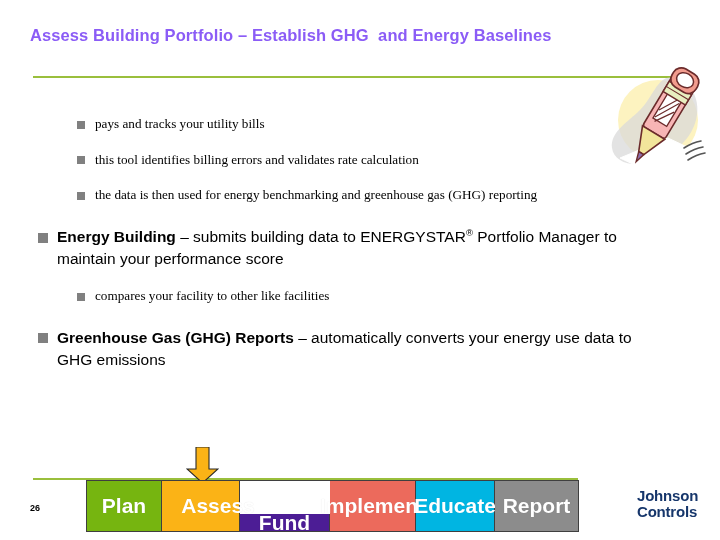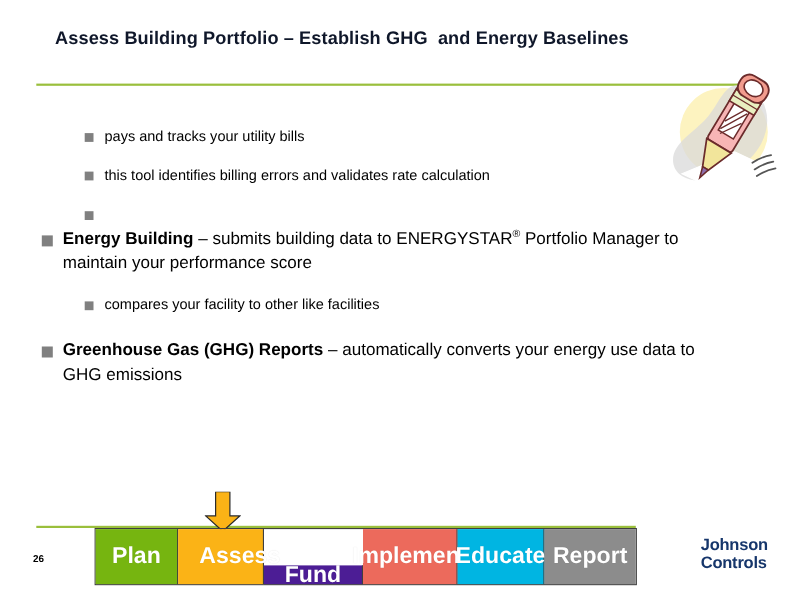--- a/index.html
+++ b/index.html
@@ -23,24 +23,23 @@
   }
 
   
   .title {
     position: absolute;
     left: 30px;
     top: 26px;
     width: 655px;
     font-size: 16.5px;
     font-weight: bold;
-    color: #0f172a;
+    color: #8b5cf6;
     letter-spacing: 0.1px;
     white-space: pre;
-    margin-left: 20px;
   }
 
   
   .title-rule {
     position: absolute;
     left: 33px;
     top: 76px;
     width: 648px;
     height: 2px;
     background: #9ABF3C;
@@ -93,20 +92,21 @@
   }
   .lvl1 .lead {
     font-weight: bold;
   }
 
   
   .lvl2 {
     padding-left: 65px;
     font-size: 13.2px;
     line-height: 1.42;
+    font-family: Liberation Serif, serif;
   }
   .lvl2 > .marker {
     left: 47px;
     width: 8px;
     height: 8px;
     top: 0.42em;
   }
 
   .sup {
     font-size: 0.62em;
@@ -258,21 +258,21 @@
 
     <div class="sp-md"></div>
 
     <div class="bullet lvl2">
       <span class="marker" style="background: rgb(128, 128, 128);"></span><span>this tool identifies billing errors and validates rate calculation</span>
     </div>
 
     <div class="sp-md"></div>
 
     <div class="bullet lvl2">
-      <span class="marker" style="background: rgb(128, 128, 128);"></span>
+      <span class="marker" style="background: rgb(128, 128, 128);"></span><span>the data is then used for energy benchmarking and greenhouse gas (GHG) reporting</span>
     </div>
 
     <div class="sp-lg"></div>
 
     <div class="bullet lvl1">
       <span class="marker" style="background: rgb(128, 128, 128);"></span><span class="lead">Energy Building</span><span> – submits building data to ENERGYSTAR</span><span class="sup">®</span><span> Portfolio Manager to maintain your performance score</span>
     </div>
 
     <div class="sp-md"></div>
 

